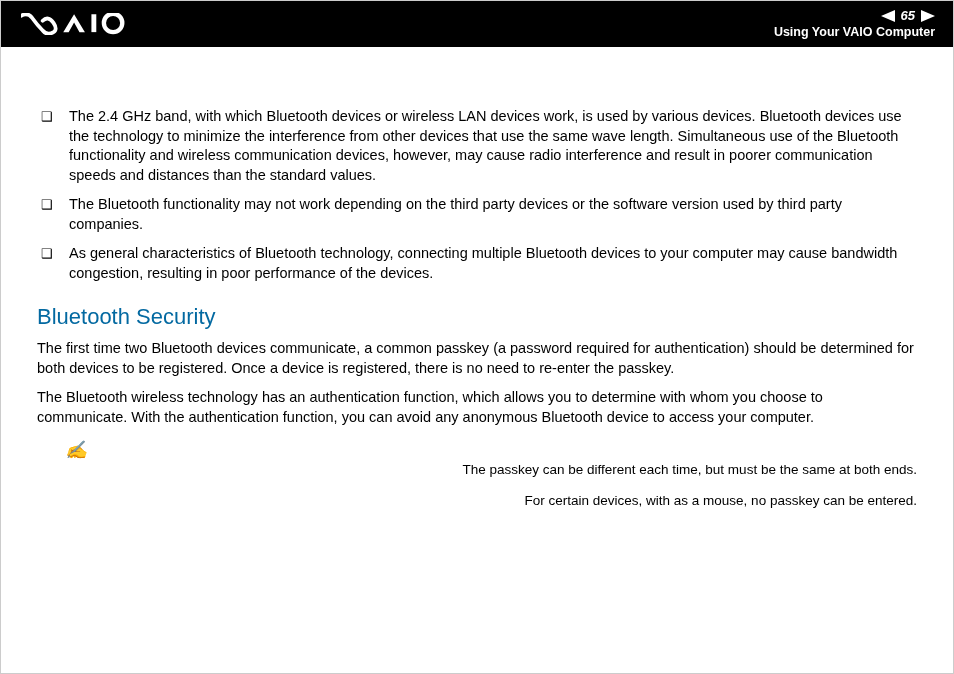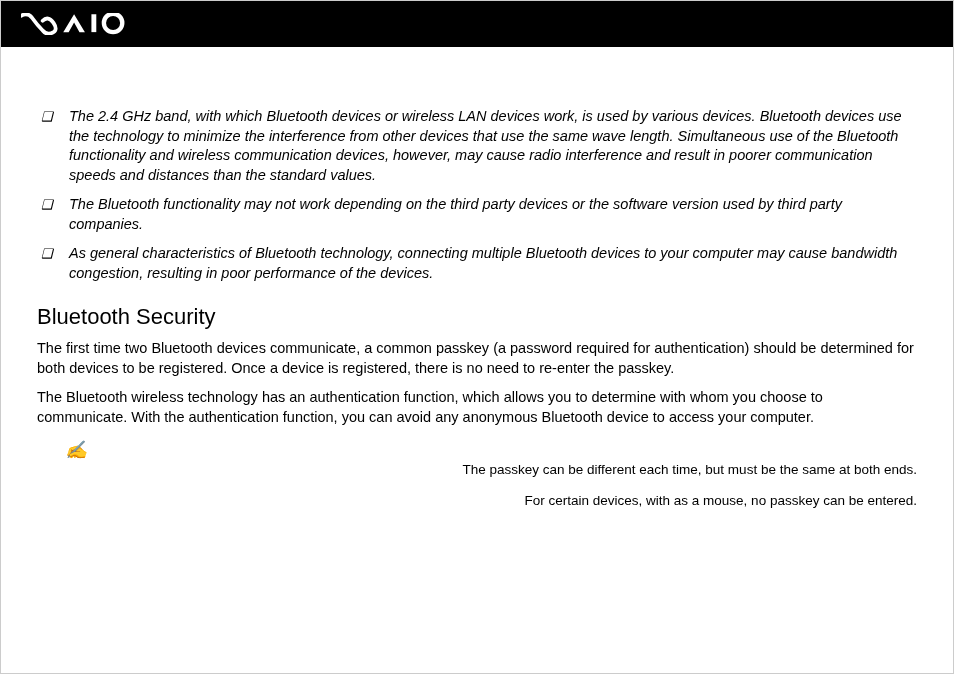--- a/index.html
+++ b/index.html
@@ -17,32 +17,32 @@
   }
   .logo { display: flex; align-items: center; }
   .logo svg { height: 22px; }
   .hdr-right { text-align: right; font-size: 12px; line-height: 1.2; }
   .nav-row { display: flex; align-items: center; justify-content: flex-end; gap: 6px; margin-bottom: 2px; }
   .arrow { display: inline-flex; align-items: center; }
   .arrow svg { display: block; }
   .pagenum { font-style: italic; font-weight: bold; font-size: 13px; }
   .breadcrumb { font-weight: bold; font-size: 12.5px; }
   .content { padding: 60px 36px 0 36px; color: #000; font-size: 14.5px; line-height: 1.35; }
-  ul.sqlist { list-style: none; padding-left: 28px; font-style: italic; }
+  ul.sqlist { list-style: none; padding-left: 28px; }
   ul.sqlist li { position: relative; padding-left: 4px; margin-bottom: 10px; }
   ul.sqlist li::before {
     content: "❑";
     position: absolute;
     left: -24px;
     top: 1px;
     font-size: 13px;
     color: #000;
   }
   h2.section-title {
-    color: #000000;
+    color: #0369a1;
     font-weight: normal;
     font-size: 22px;
     margin: 18px 0 8px 0;
   }
   p.body { margin-bottom: 10px; }
   .note-block { padding-left: 28px; margin-top: 14px; font-size: 13.5px; }
   .note-icon { font-size: 18px; font-style: italic; font-family: "Segoe Script", cursive; line-height: 1; margin-bottom: 2px; }
   .note-text { margin-bottom: 12px; font-family: Arial, Helvetica, sans-serif; text-align: right; }
 </style>
 </head>
@@ -54,20 +54,36 @@
     <div class="logo">
       <svg viewBox="0 0 240 40" width="130" height="22">
         <g fill="#fff">
           <path d="M0 5 Q12 -2 20 8 Q30 22 40 32 Q48 42 60 35 Q68 30 60 18 Q50 4 40 14" fill="none" stroke="#fff" stroke-width="7" stroke-linecap="round"></path>
           <path d="M78 35 L98 2 L118 35 L108 35 L98 17 L88 35 Z"></path>
           <rect x="130" y="2" width="9" height="33"></rect>
           <circle cx="170" cy="18" r="17" fill="none" stroke="#fff" stroke-width="8"></circle>
         </g>
       </svg>
     </div>
+    <div class="hdr-right">
+      <div class="nav-row">
+        <span class="arrow">
+          <svg width="14" height="12">
+              <polygon points="14,0 14,12 0,6" fill="#fff"></polygon>
+            </svg>
+        </span>
+        <span class="pagenum">65</span>
+        <span class="arrow">
+          <svg width="14" height="12">
+              <polygon points="0,0 0,12 14,6" fill="#fff"></polygon>
+            </svg>
+        </span>
+      </div>
+      <div class="breadcrumb">Using Your VAIO Computer</div>
+    </div>
   </div>
 
   <div class="content">
     <ul class="sqlist">
       <li>The 2.4 GHz band, with which Bluetooth devices or wireless LAN devices work, is used by various devices. Bluetooth devices use the technology to minimize the interference from other devices that use the same wave length. Simultaneous use of the Bluetooth functionality and wireless communication devices, however, may cause radio interference and result in poorer communication speeds and distances than the standard values.</li>
       <li>The Bluetooth functionality may not work depending on the third party devices or the software version used by third party companies.</li>
       <li>As general characteristics of Bluetooth technology, connecting multiple Bluetooth devices to your computer may cause bandwidth congestion, resulting in poor performance of the devices.</li>
     </ul>
 
     <h2 class="section-title">Bluetooth Security</h2>

